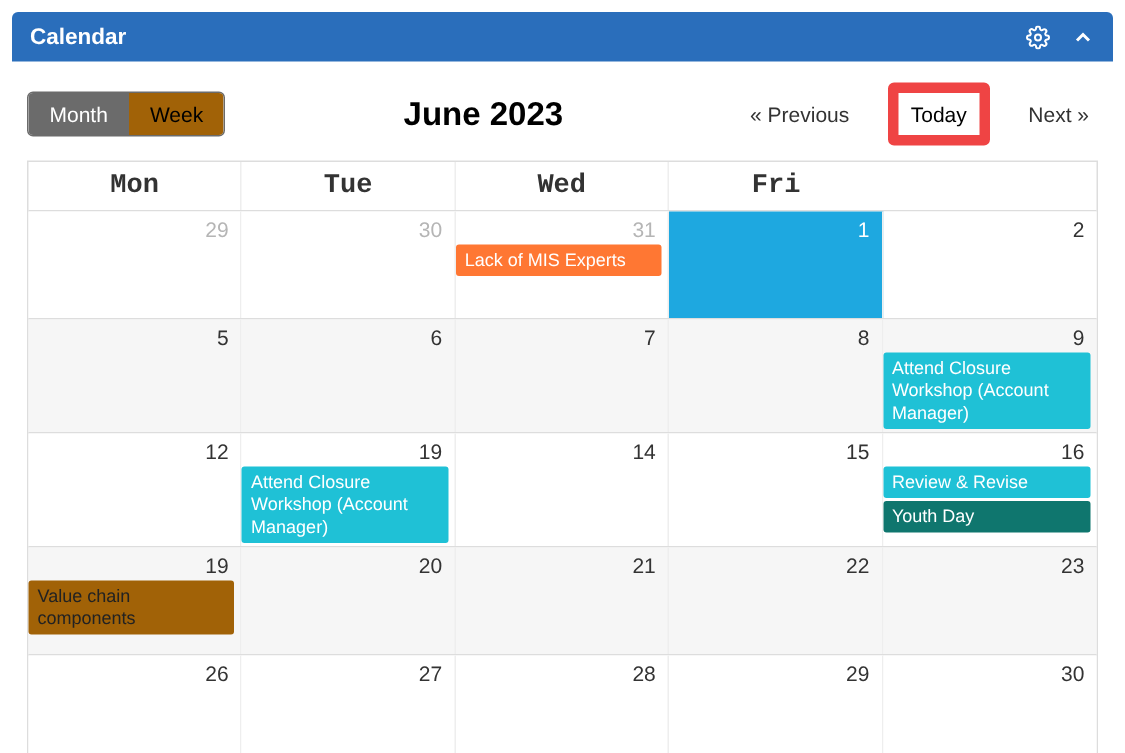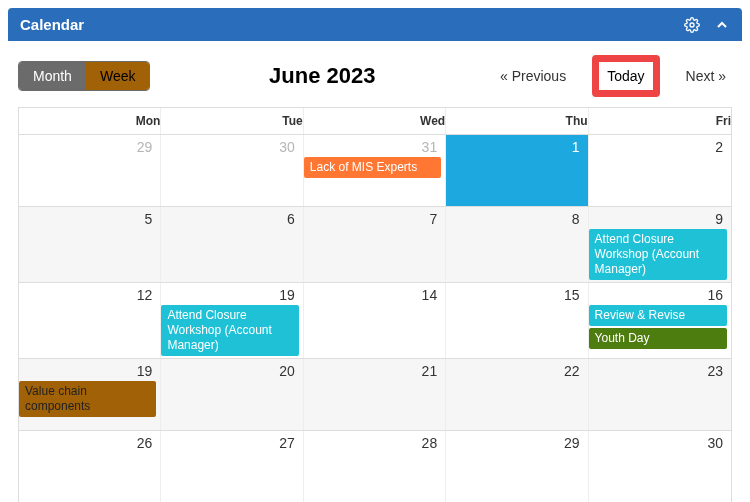--- a/index.html
+++ b/index.html
@@ -83,26 +83,27 @@
   .calendar {
     border: 1px solid #ddd;
     margin: 0 10px 10px 10px;
   }
   .cal-head-row {
     display: grid;
     grid-template-columns: repeat(5, 1fr);
     border-bottom: 1px solid #ddd;
   }
   .cal-head-row > div {
-    text-align: right;
+    text-align: center;
     font-weight: 700;
     padding: 6px 0;
     border-right: 1px solid #eee;
     color: #333;
-    font-size: 12px;
+    font-size: 18px;
+    font-family: Liberation Mono, monospace;
   }
   .cal-head-row > div:last-child { border-right: none; }
 
   .cal-row {
     display: grid;
     grid-template-columns: repeat(5, 1fr);
     border-bottom: 1px solid #ddd;
     min-height: 72px;
   }
   .cal-row:last-child { border-bottom: none; }
@@ -139,21 +140,21 @@
     color: #fff;
     padding: 3px 6px;
     border-radius: 2px;
     margin: 0 4px 0 0;
     line-height: 1.25;
     cursor: pointer;
   }
   .ev-orange { background: #ff7733; }
   .ev-teal   { background: #1fc1d6; }
   .ev-yellow { background: #a16207; color: #222; }
-  .ev-red    { background: #4d7c0f; }
+  .ev-red    { background: #0f766e; }
 </style>
 </head>
 <body>
 
 <div class="panel">
 
   <div class="panel-header">
     <span>Calendar</span>
     <div class="panel-header-icons">
       <span>
@@ -182,21 +183,20 @@
       <span class="nav-link">Next »</span>
     </div>
   </div>
 
   <div class="calendar">
 
     <div class="cal-head-row">
       <div>Mon</div>
       <div>Tue</div>
       <div>Wed</div>
-      <div>Thu</div>
       <div>Fri</div>
     </div>
 
     <div class="cal-row">
       <div class="cell other-month">
         <div class="daynum">29</div>
       </div>
       <div class="cell other-month">
         <div class="daynum">30</div>
       </div>

